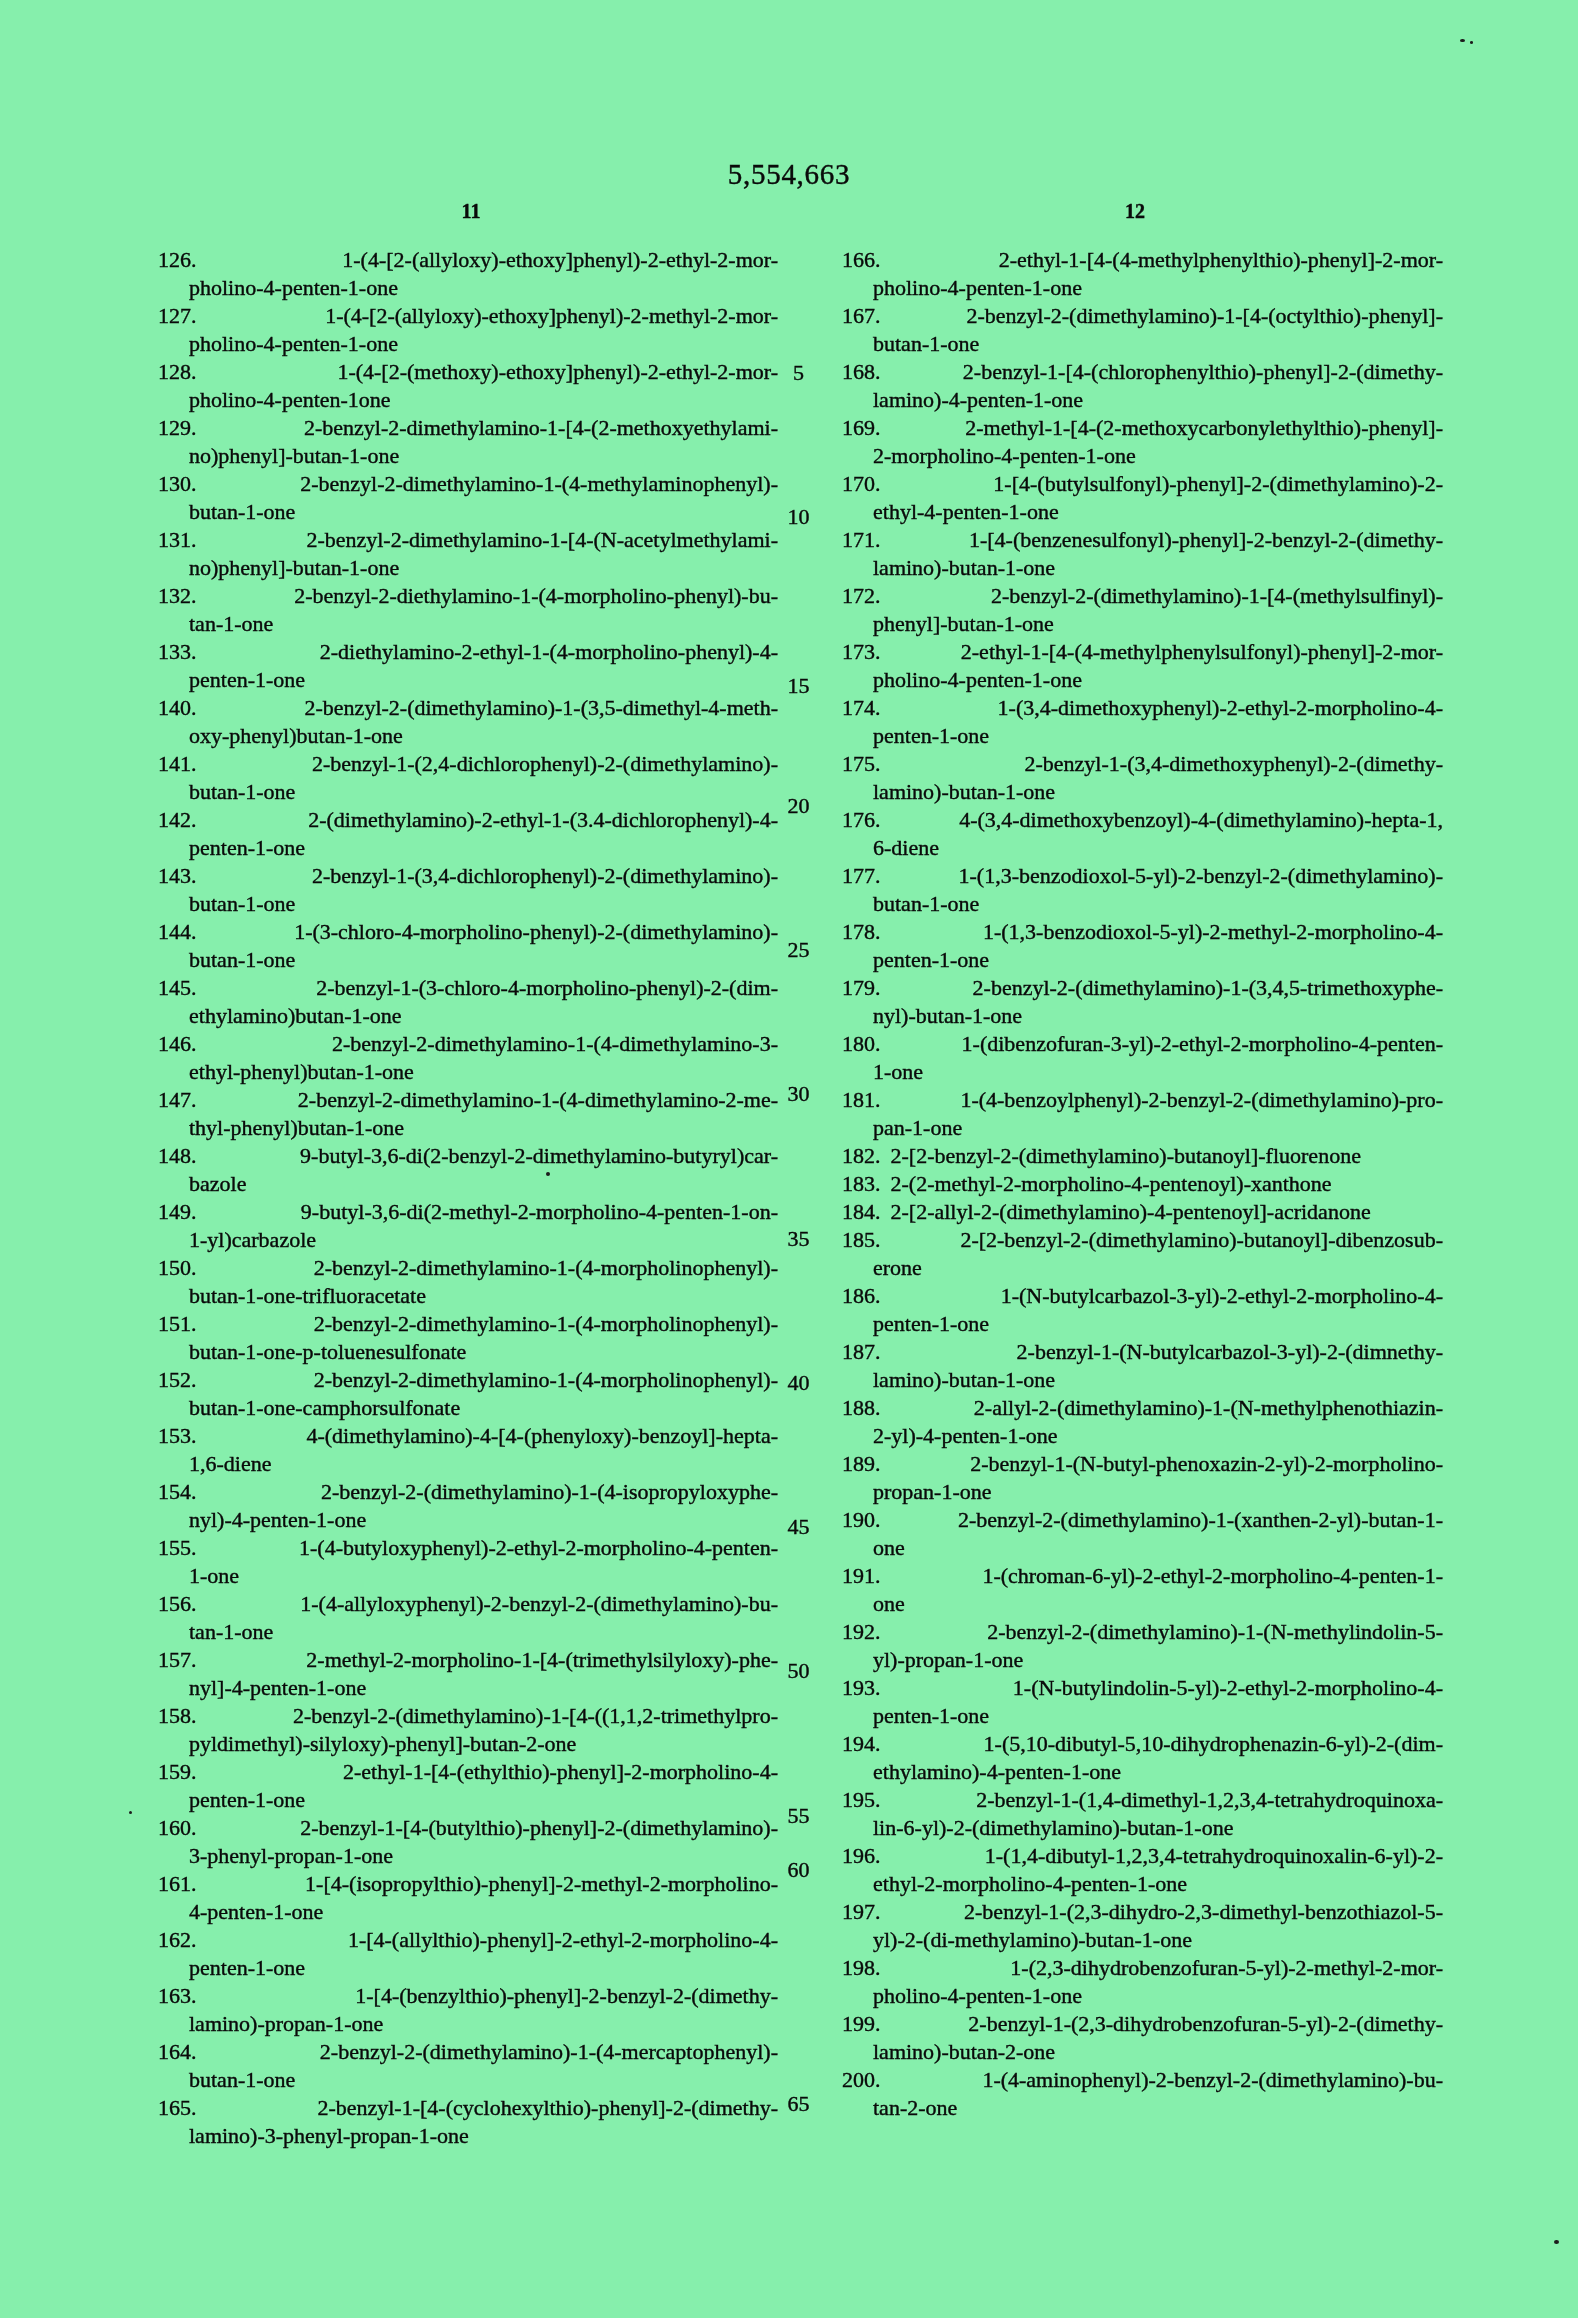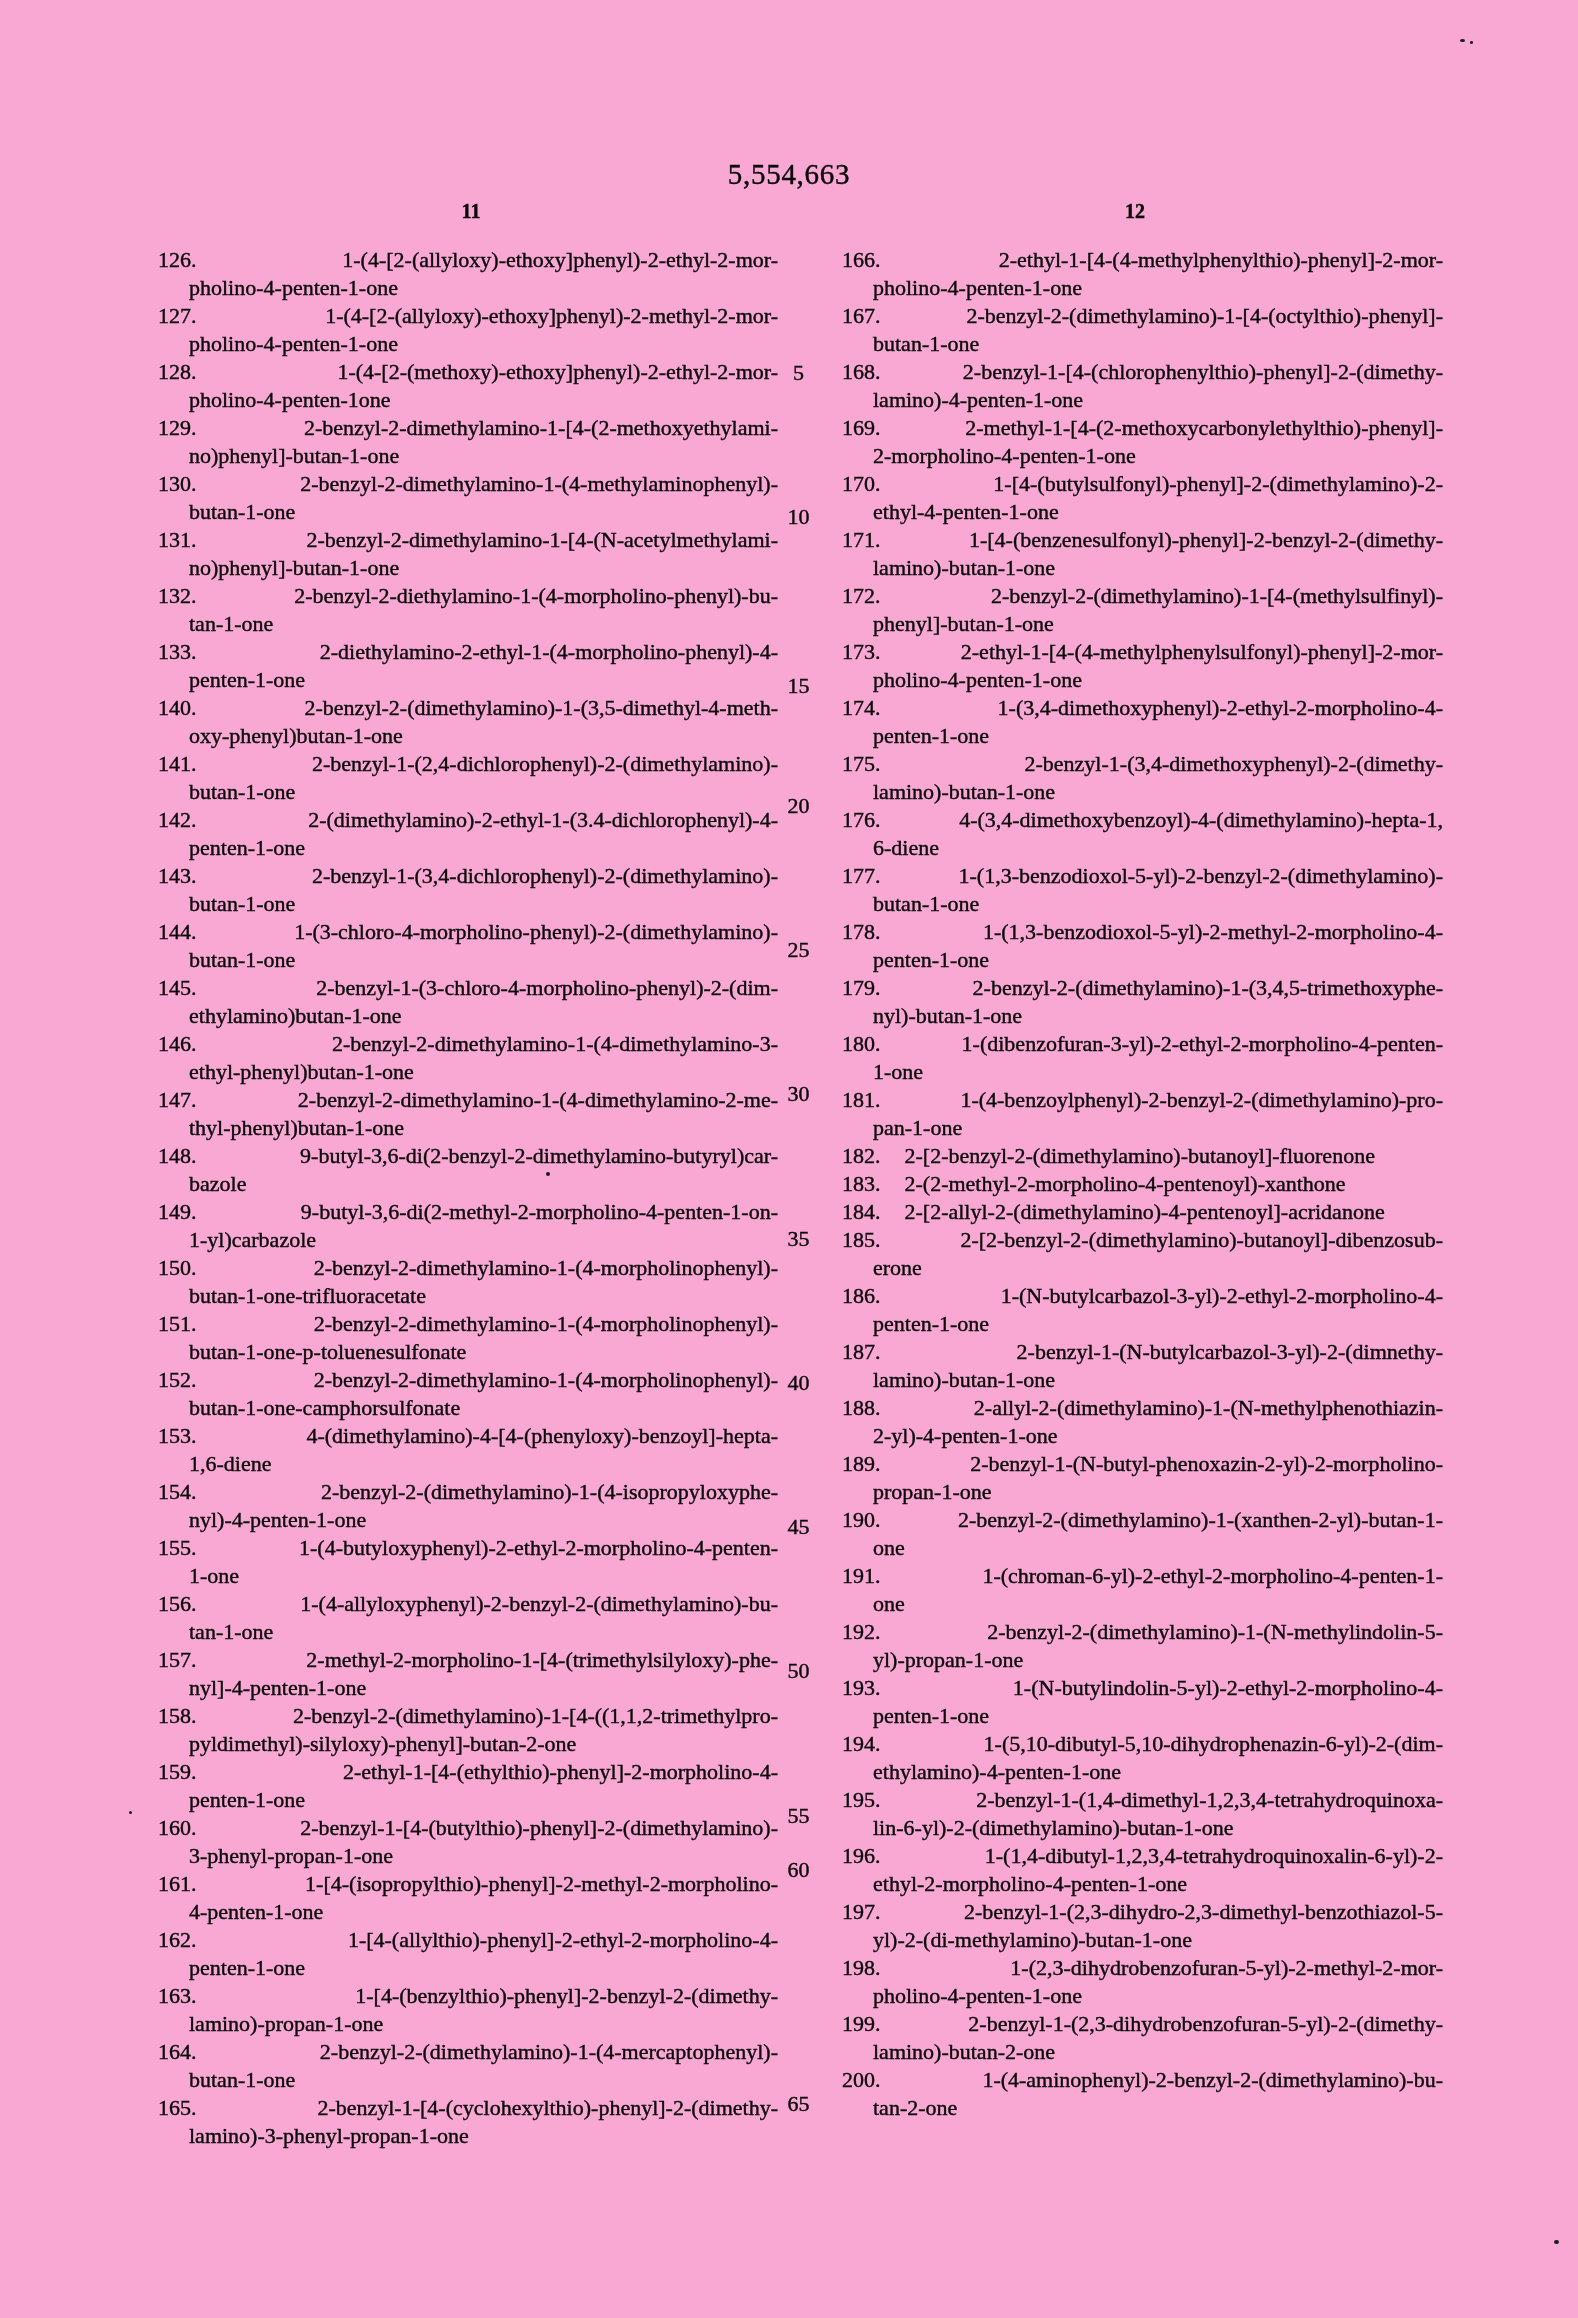--- a/index.html
+++ b/index.html
@@ -3,21 +3,21 @@
 <meta charset="utf-8">
 <style>
   html,body{margin:0;padding:0;}
   body{
     width:1578px;height:2319px;
     background:#f2f2f2;
     font-family:"Liberation Serif","DejaVu Serif",serif;
   }
   .page{
     position:relative;width:1578px;height:2319px;
-    background:#f9a8d4;color:#0a0a0a;
+    background:#86efac;color:#0a0a0a;
     -webkit-text-stroke:0.4px currentColor;
     overflow:hidden;
   }
   .patnum{
     position:absolute;top:158px;left:0;width:1578px;
     text-align:center;font-size:29px;letter-spacing:0.7px;
   }
   .colnum{
     position:absolute;top:200px;width:82px;text-align:center;
     font-size:20px;font-weight:700;
@@ -28,21 +28,21 @@
     position:absolute;top:246px;
     font-size:22px;line-height:28px;
     white-space:normal;
   }
   .col-left{left:158px;width:620px;}
   .col-right{left:842px;width:601px;}
   .item{margin:0;padding:0;}
   .line{min-height:28px;}
   .line.first{display:flex;justify-content:space-between;gap:9.5px;}
   .line.first .txt{white-space:nowrap;}
-  .line.single .num{margin-right:24px;}
+  .line.single .num{margin-right:10px;}
   .line.cont{padding-left:31px;}
   .gutter-num{
     position:absolute;left:761px;width:75px;text-align:center;
     font-size:22px;line-height:28px;
   }
   .artifact{
     position:absolute;background:#1c1c1c;border-radius:50%;
   }
 </style>
 </head>

